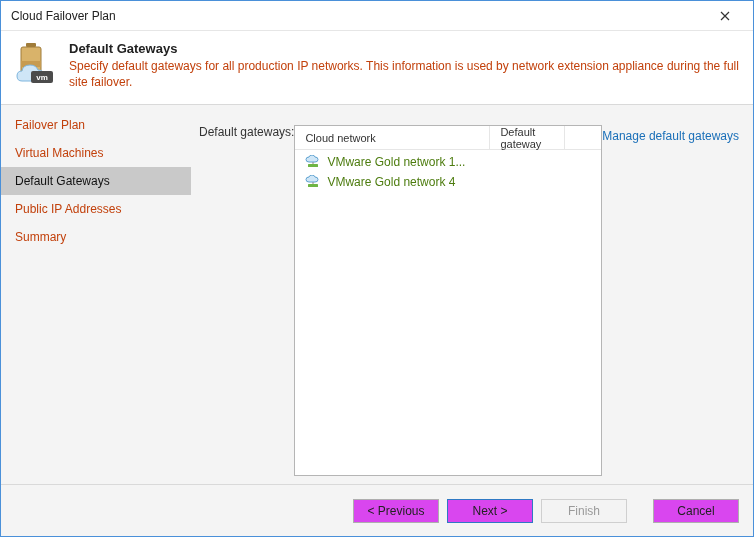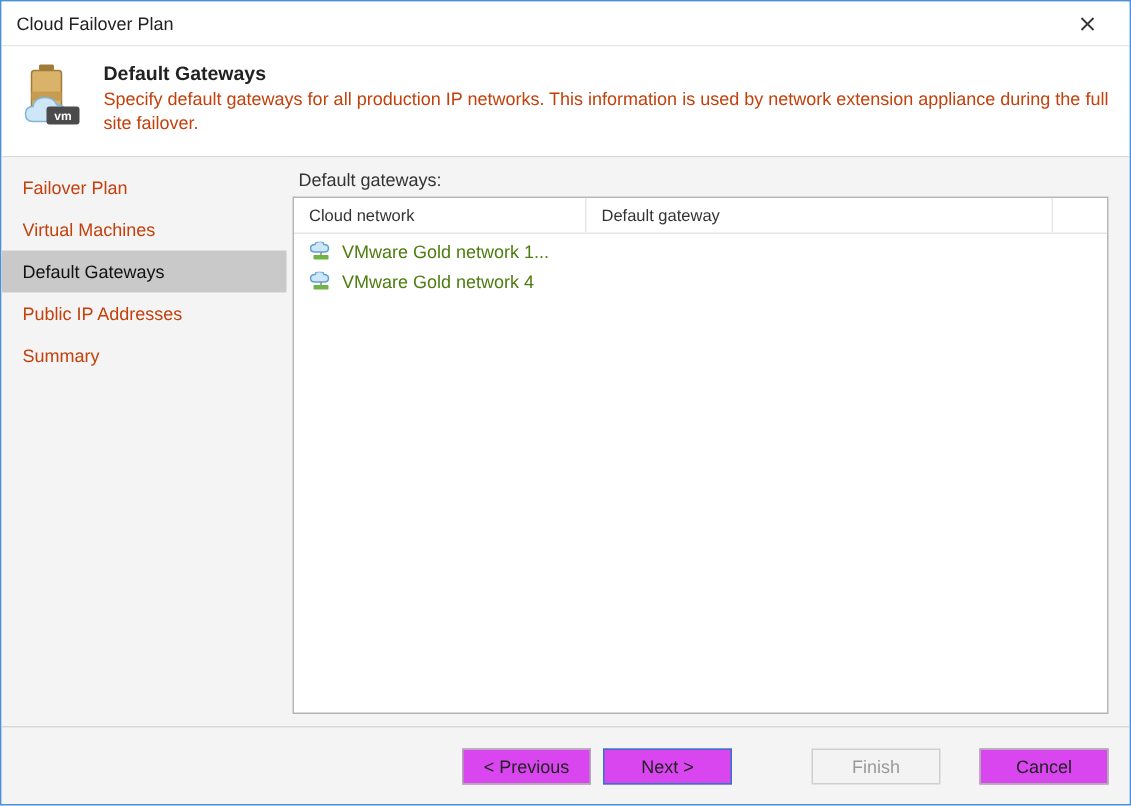--- a/index.html
+++ b/index.html
@@ -57,22 +57,23 @@
     font-size: 12px;
     color: #c2410c;
   }
   .sidebar-item.active {
     background: #c9c9c9;
     color: #111;
   }
   .main {
     flex: 1;
     display: flex;
-    flex-direction: column;
+    flex-direction: row;
     padding: 8px 14px 8px 4px;
+    margin-top: 12px;
   }
   .section-label { font-size: 12px; color: #333; margin-bottom: 4px; padding-left: 4px; }
   .grid {
     flex: 1;
     background: #fff;
     border: 1px solid #b5b5b5;
     display: flex;
     flex-direction: column;
     overflow: hidden;
   }
@@ -124,21 +125,21 @@
     min-width: 86px;
     height: 24px;
     background: #d946ef;
     border: 1px solid #aeaeae;
     font-size: 12px;
     color: #222;
     display: inline-flex; align-items: center; justify-content: center;
     padding: 0 12px;
   }
   .btn.default { border: 1.5px solid #2f79c4; }
-  .btn.disabled { color: #9a9a9a; border-color: #cfcfcf; background: #f3f3f3; margin-left: 45px; }
+  .btn.disabled { color: #9a9a9a; border-color: #cfcfcf; background: #f3f3f3; }
   .gap { width: 10px; }
 </style>
 </head>
 <body>
 
 <div class="titlebar">
   <span class="title">Cloud Failover Plan</span>
   <div class="close">
     <svg width="10" height="10" viewBox="0 0 10 10">
         <path d="M1 1 L9 9 M9 1 L1 9" stroke="#333" stroke-width="1.2" fill="none"></path>
@@ -200,20 +201,23 @@
                   <path d="M4 7 q-3 0 -3 -2.5 q0 -2.5 3 -2.5 q0.5 -2 3 -2 q2.5 0 3 2 q3 0 3 2.5 q0 2.5 -3 2.5 Z" fill="#cfe6f7" stroke="#5fa2d0"></path>
                   <rect x="3" y="9" width="10" height="3" fill="#6fb545" rx="0.5"></rect>
                   <line x1="8" y1="7" x2="8" y2="9" stroke="#888"></line>
                 </svg>
             </span>
             <span>VMware Gold network 4</span>
           </div>
         </div>
       </div>
     </div>
+    <div class="manage-row">
+      <span class="link">Manage default gateways</span>
+    </div>
   </div>
 </div>
 
 <div class="footer">
   <button class="btn">&lt; Previous</button>
   <button class="btn default">Next &gt;</button>
   <button class="btn disabled">Finish</button>
   <span class="gap"></span>
   <button class="btn">Cancel</button>
 </div>

